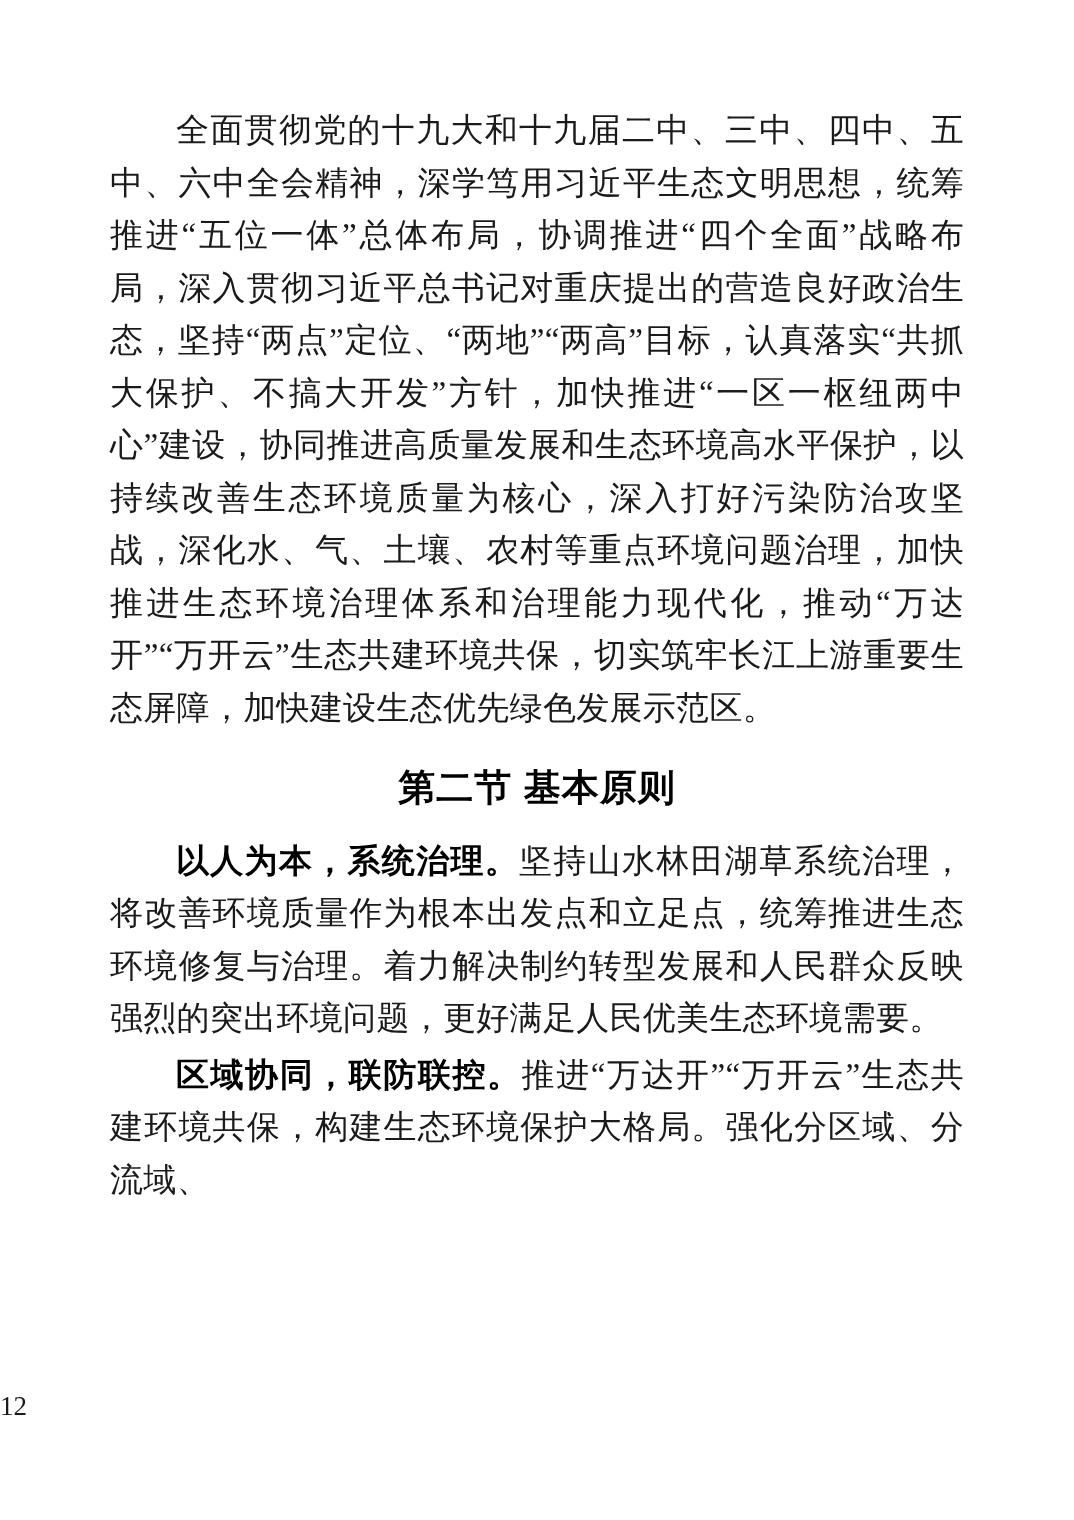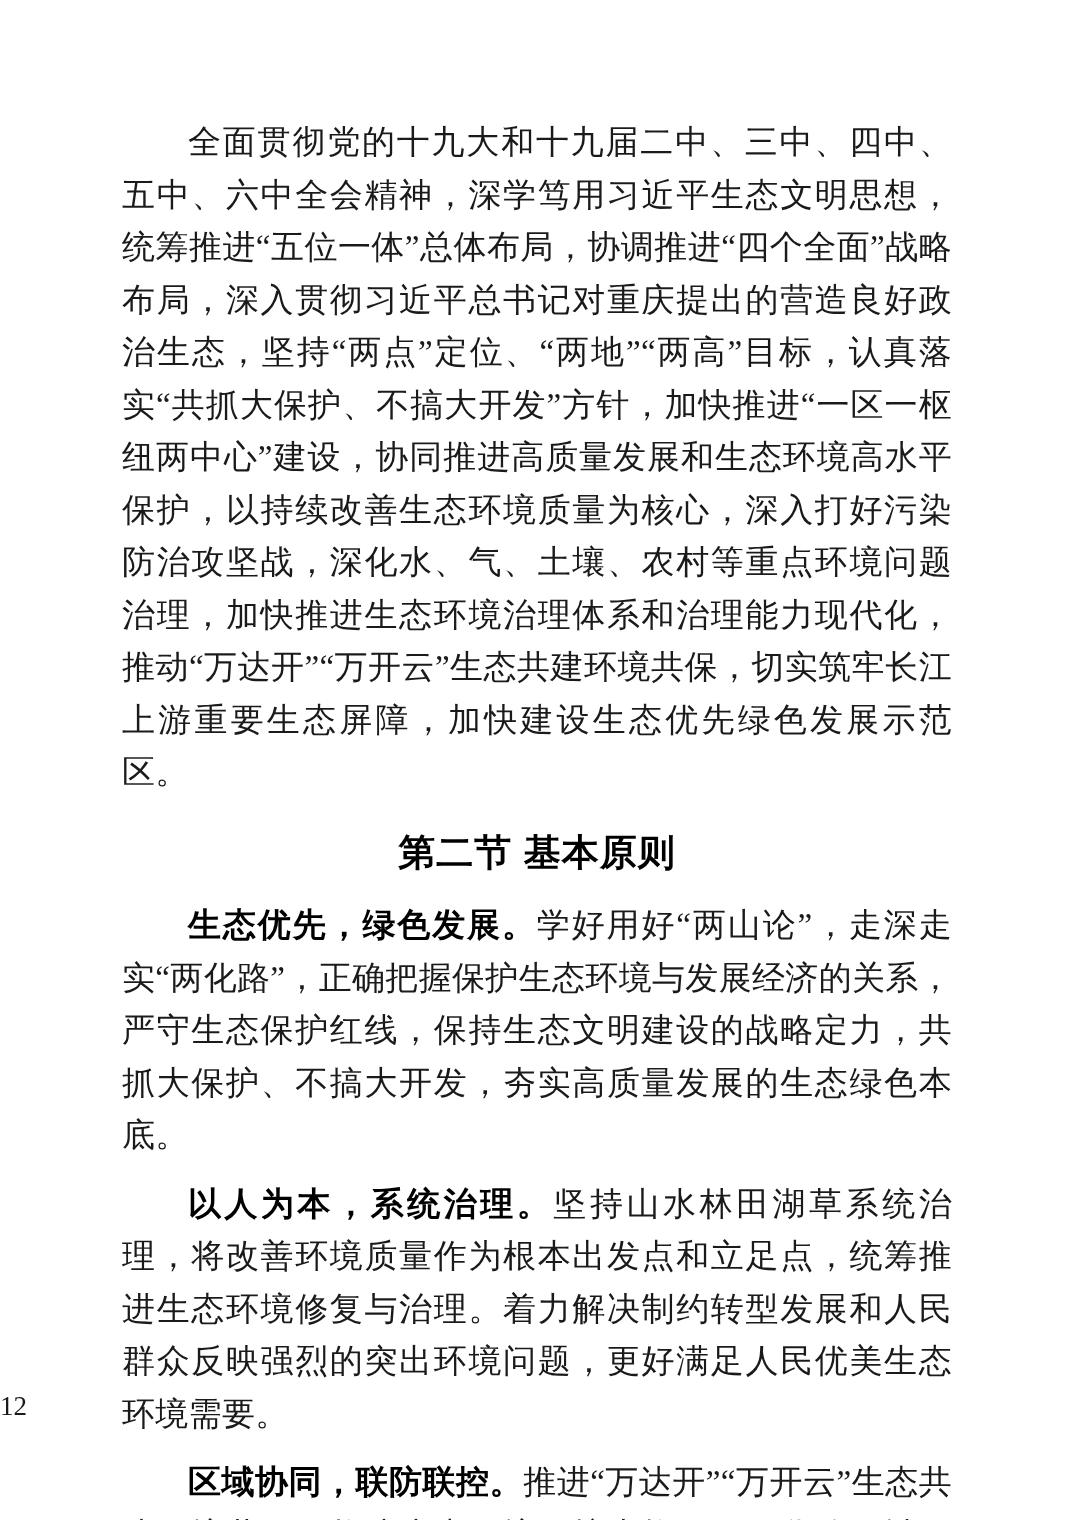--- a/index.html
+++ b/index.html
@@ -22,21 +22,21 @@
     left: 106px;
     width: 862px;
   }
   .para {
     font-family: "Liberation Serif", "DejaVu Serif", serif;
     font-size: 33px;
     line-height: 52.5px;
     text-align: justify;
     text-justify: inter-ideograph;
     text-indent: 2em;
-    margin: 16px;
+    margin: 4px;
     letter-spacing: 0.3px;
     color: #1a1a1a;
   }
   .para .lead {
     font-family: "Liberation Sans", "DejaVu Sans", sans-serif;
     font-weight: 700;
     color: #000000;
   }
   .section-heading {
     font-family: "Liberation Sans", "DejaVu Sans", sans-serif;
@@ -62,21 +62,20 @@
 </head>
 <body>
 
 <div class="page">
   <div class="content">
 
     <p class="para">全面贯彻党的十九大和十九届二中、三中、四中、五中、六中全会精神，深学笃用习近平生态文明思想，统筹推进“五位一体”总体布局，协调推进“四个全面”战略布局，深入贯彻习近平总书记对重庆提出的营造良好政治生态，坚持“两点”定位、“两地”“两高”目标，认真落实“共抓大保护、不搞大开发”方针，加快推进“一区一枢纽两中心”建设，协同推进高质量发展和生态环境高水平保护，以持续改善生态环境质量为核心，深入打好污染防治攻坚战，深化水、气、土壤、农村等重点环境问题治理，加快推进生态环境治理体系和治理能力现代化，推动“万达开”“万开云”生态共建环境共保，切实筑牢长江上游重要生态屏障，加快建设生态优先绿色发展示范区。</p>
 
     <h2 class="section-heading">第二节 基本原则</h2>
 
-    <p class="para"><span class="lead">生态优先，绿色发展。</span><span>学好用好“两山论”，走深走实“两化路”，正确把握保护生态环境与发展经济的关系，严守生态保护红线，保持生态文明建设的战略定力，共抓大保护、不搞大开发，夯实高质量发展的生态绿色本底。</span></p>
 
     <p class="para"><span class="lead">以人为本，系统治理。</span><span>坚持山水林田湖草系统治理，将改善环境质量作为根本出发点和立足点，统筹推进生态环境修复与治理。着力解决制约转型发展和人民群众反映强烈的突出环境问题，更好满足人民优美生态环境需要。</span></p>
 
     <p class="para"><span class="lead">区域协同，联防联控。</span><span>推进“万达开”“万开云”生态共建环境共保，构建生态环境保护大格局。强化分区域、分流域、</span></p>
 
   </div>
 
   <div class="page-number">12</div>
 </div>
 

